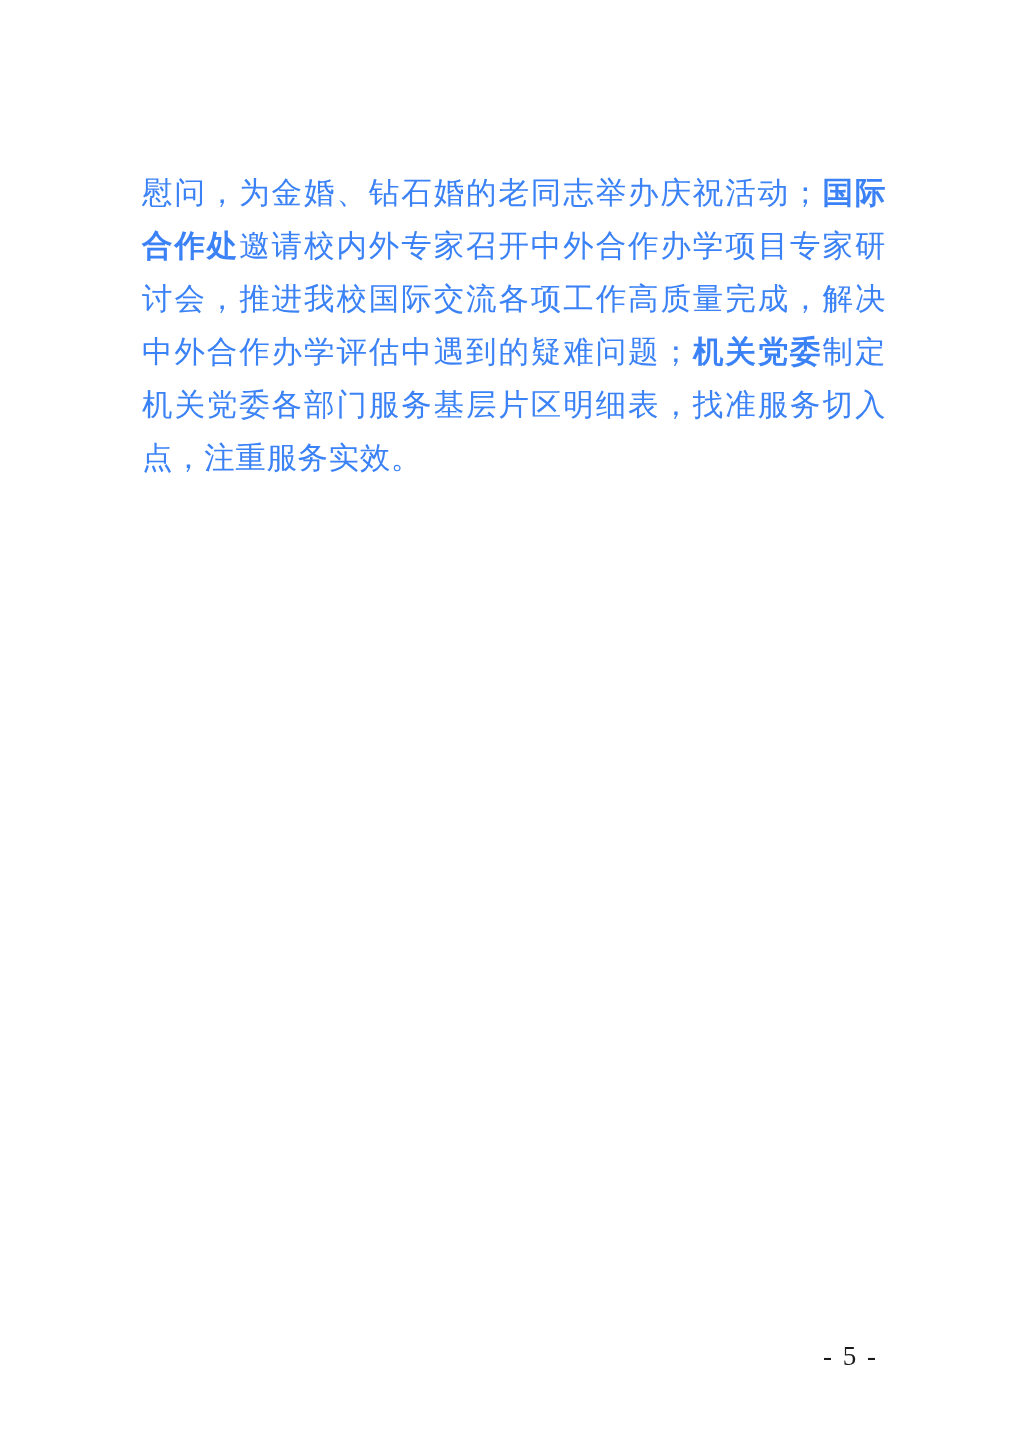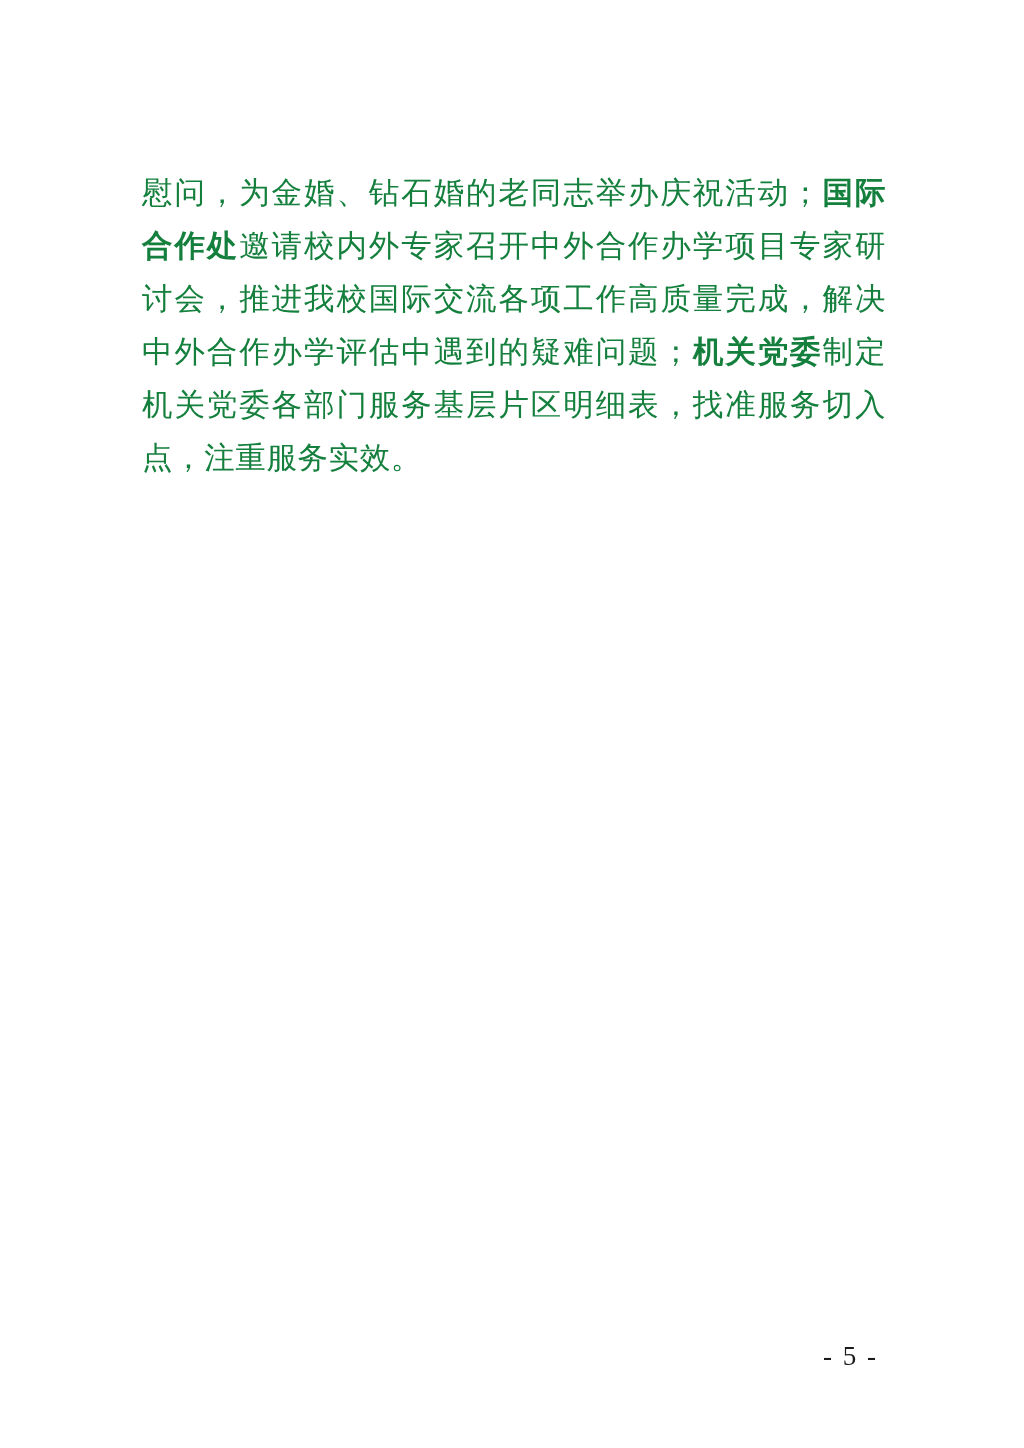--- a/index.html
+++ b/index.html
@@ -20,21 +20,21 @@
   }
   .content-area {
     position: absolute;
     left: 142px;
     top: 136px;
     width: 744px;
   }
   .body-paragraph {
     font-size: 30.5px;
     line-height: 53px;
-    color: #15803d;
+    color: #3b82f6;
     text-align: justify;
     text-justify: inter-ideograph;
     letter-spacing: 0.6px;
     white-space: normal;
     font-weight: 400;
   }
   .body-paragraph .bold-run {
     font-weight: 700;
   }
   .page-number {

